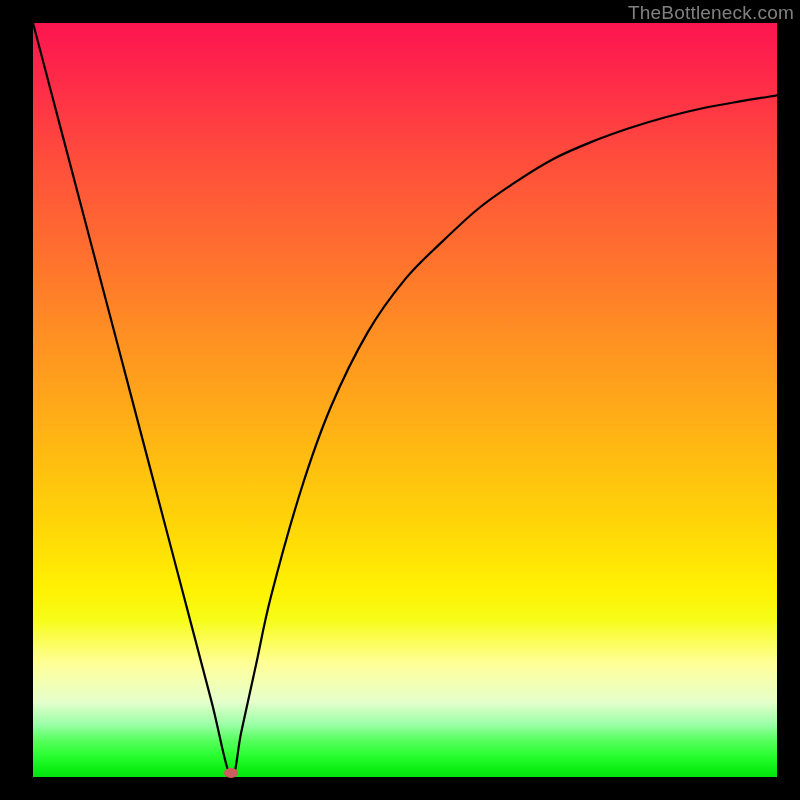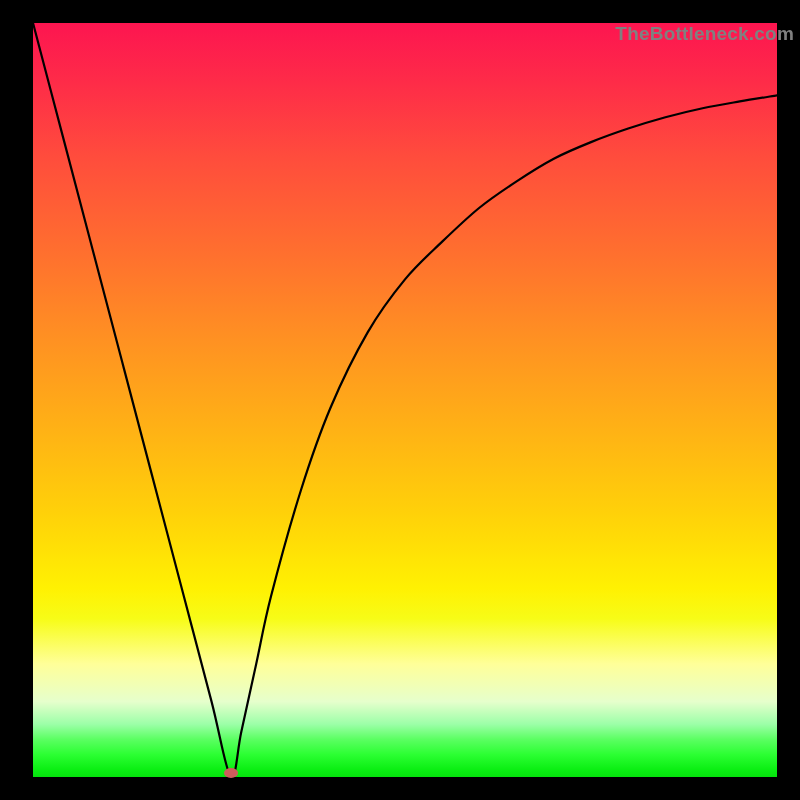--- a/index.html
+++ b/index.html
@@ -51,22 +51,21 @@
     height: 754px;
     pointer-events: none;
   }
   .watermark {
     position: absolute;
     right: 6px;
     top: 2px;
     color: #808080;
     font-size: 19px;
     letter-spacing: 0.2px;
-    font-weight: 700;
-    margin-top: 21px;
+    font-weight: 400;
   }
   .marker {
     position: absolute;
     width: 14px;
     height: 10px;
     background: #cd5c5c;
     border-radius: 50%;
     transform: translate(-50%, -50%);
   }
 </style>

